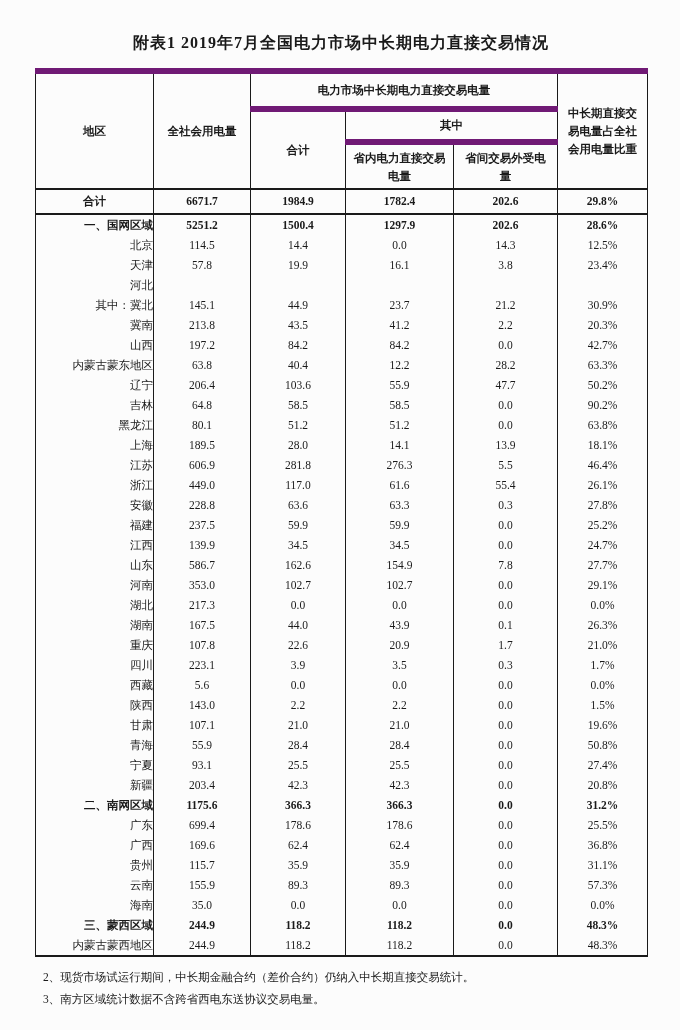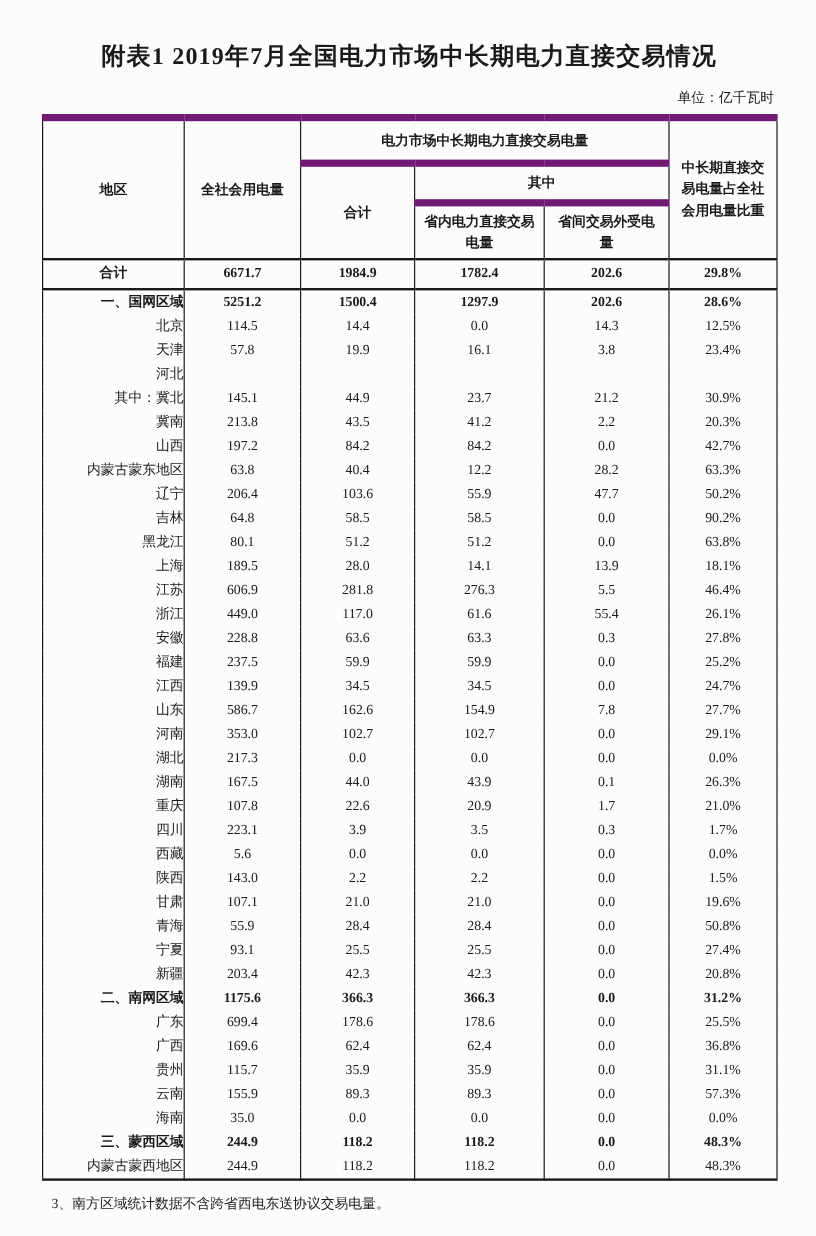--- a/index.html
+++ b/index.html
@@ -14,21 +14,21 @@
     height: 1030px;
     overflow: hidden;
   }
   .page {
     box-sizing: border-box;
     width: 680px;
     height: 1030px;
     padding: 27px 33px 0 35px;
   }
   .doc-title {
-    font-size: 20px;
+    font-size: 16px;
     font-weight: bold;
     text-align: center;
     margin: 6px 0 14px 0;
     letter-spacing: 1px;
   }
   .unit-line {
     text-align: right;
     font-size: 11.5px;
     margin: 0 2px 6px 0;
   }
@@ -95,21 +95,20 @@
   .notes .note-line { white-space: nowrap; }
   .notes .indent { padding-left: 8px; }
 </style>
 </head>
 <body>
 
 <div class="page">
 
   <div class="doc-title">附表1  2019年7月全国电力市场中长期电力直接交易情况</div>
 
-  <div class="unit-line">单位：亿千瓦时</div>
 
   <table class="main">
     <colgroup>
       <col style="width:118px">
       <col style="width:97px">
       <col style="width:95px">
       <col style="width:108px">
       <col style="width:104px">
       <col style="width:90px">
     </colgroup>
@@ -435,16 +434,17 @@
           <td>244.9</td>
           <td>118.2</td>
           <td>118.2</td>
           <td>0.0</td>
           <td>48.3%</td>
         </tr>
       </tbody>
   </table>
 
   <div class="notes">
+    <div class="note-line indent">2、现货市场试运行期间，中长期金融合约（差价合约）仍纳入中长期直接交易统计。</div>
     <div class="note-line indent">3、南方区域统计数据不含跨省西电东送协议交易电量。</div>
   </div>
 
 </div>
 
 </body></html>

